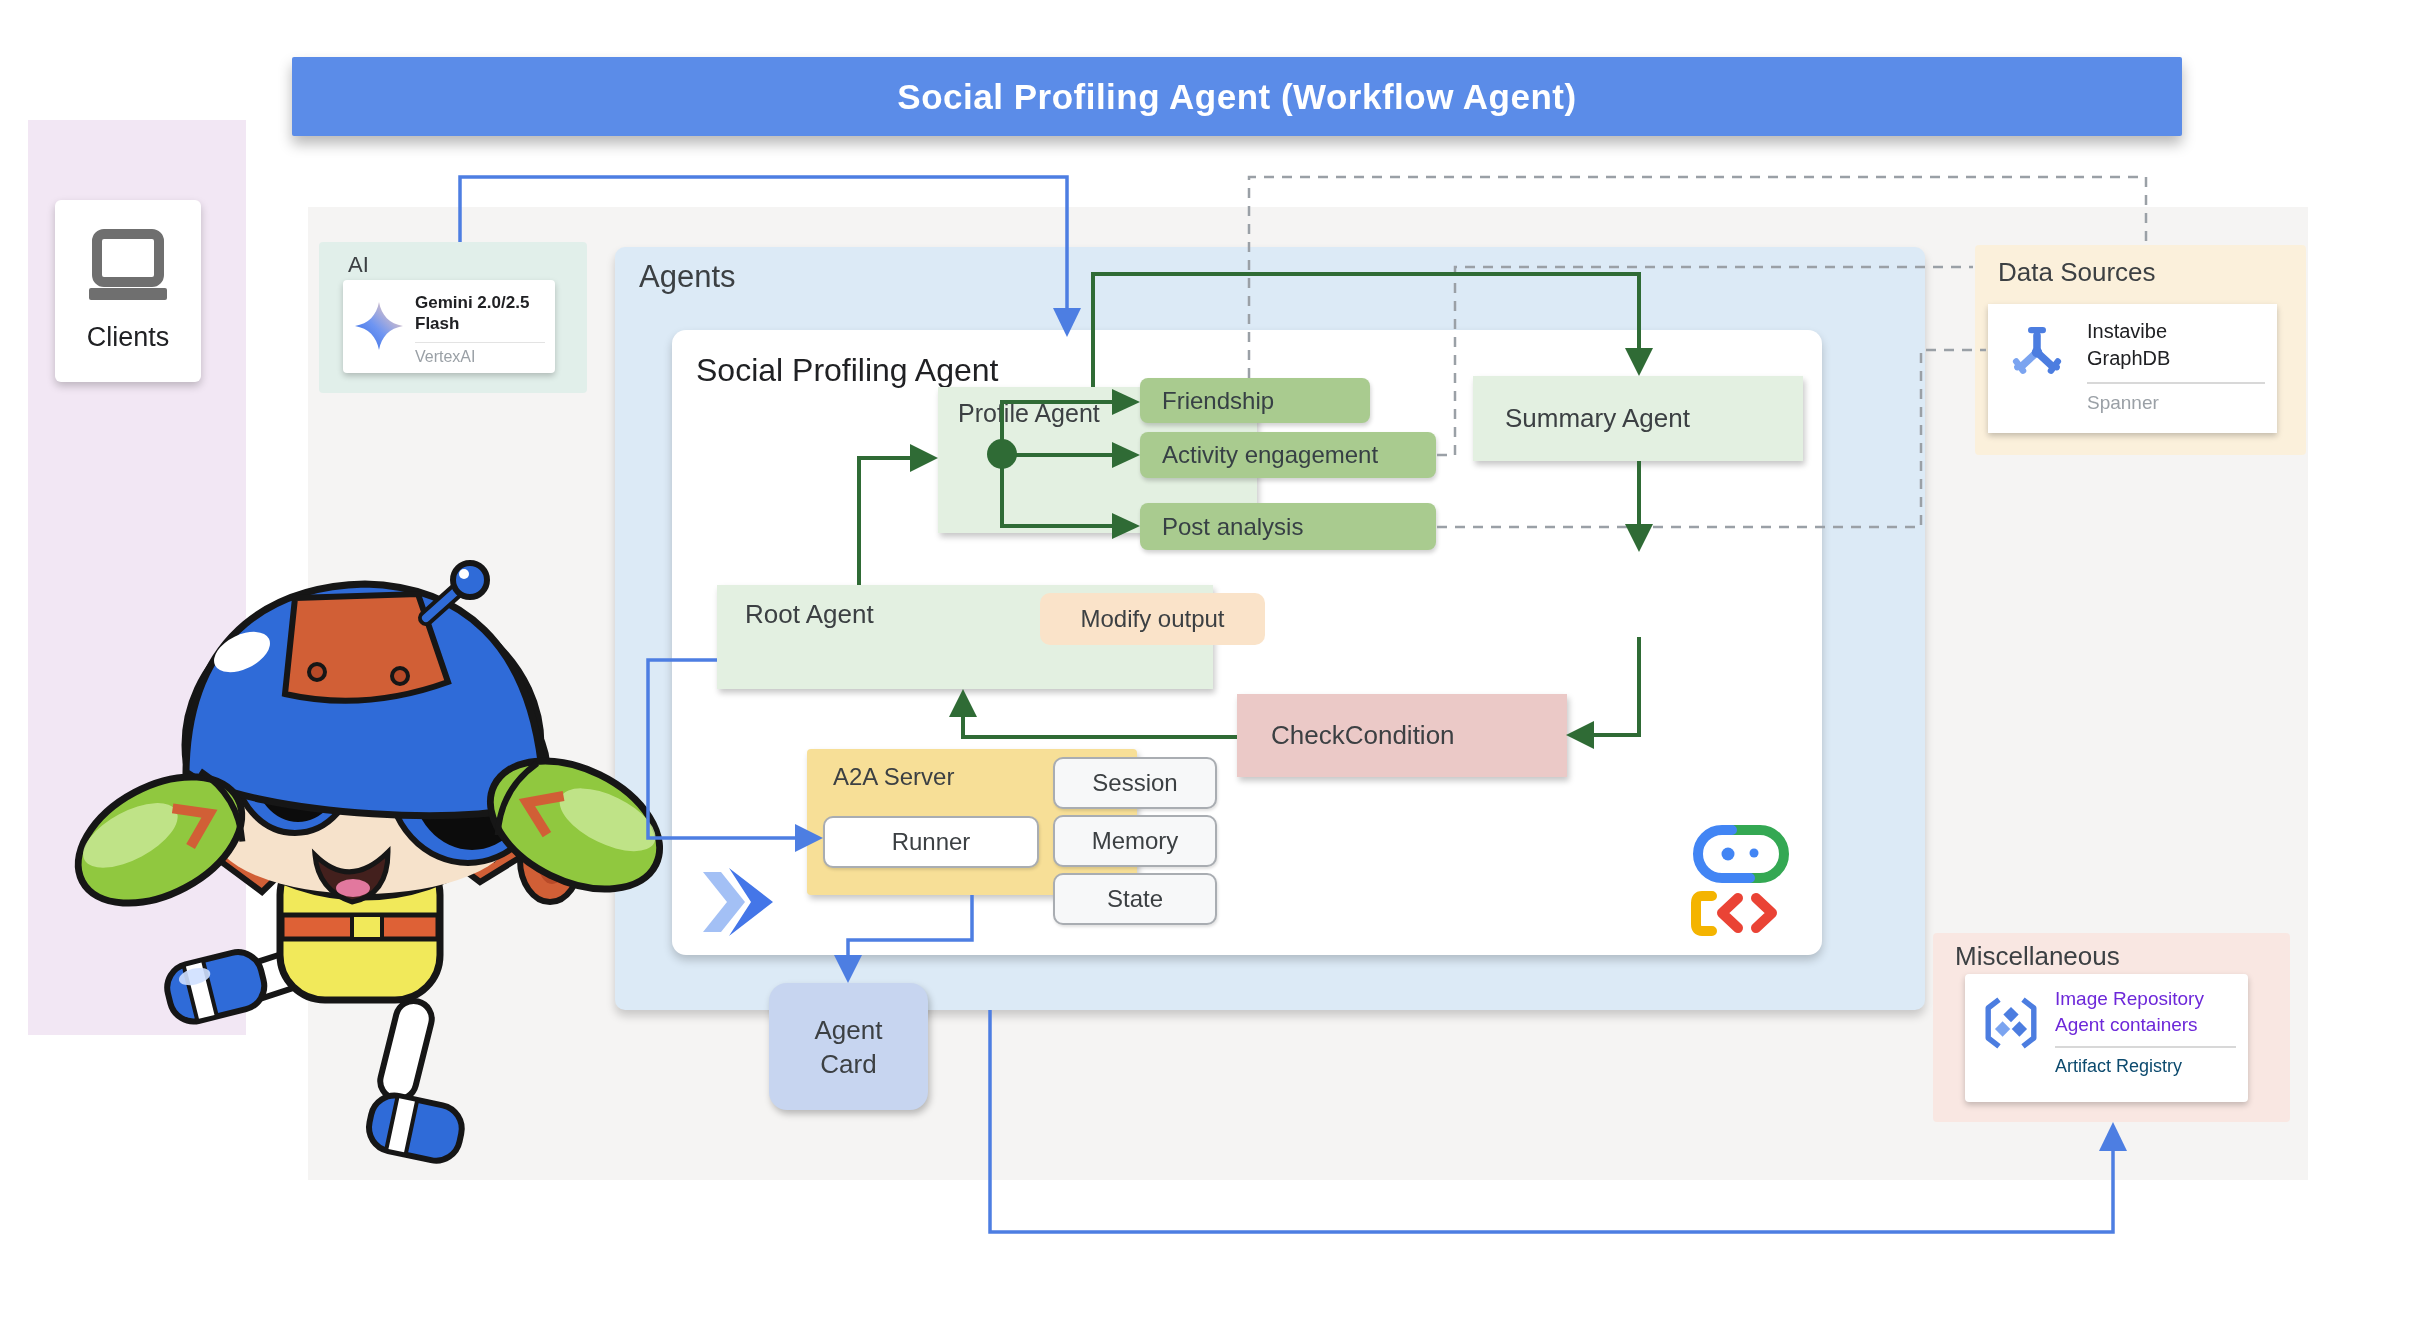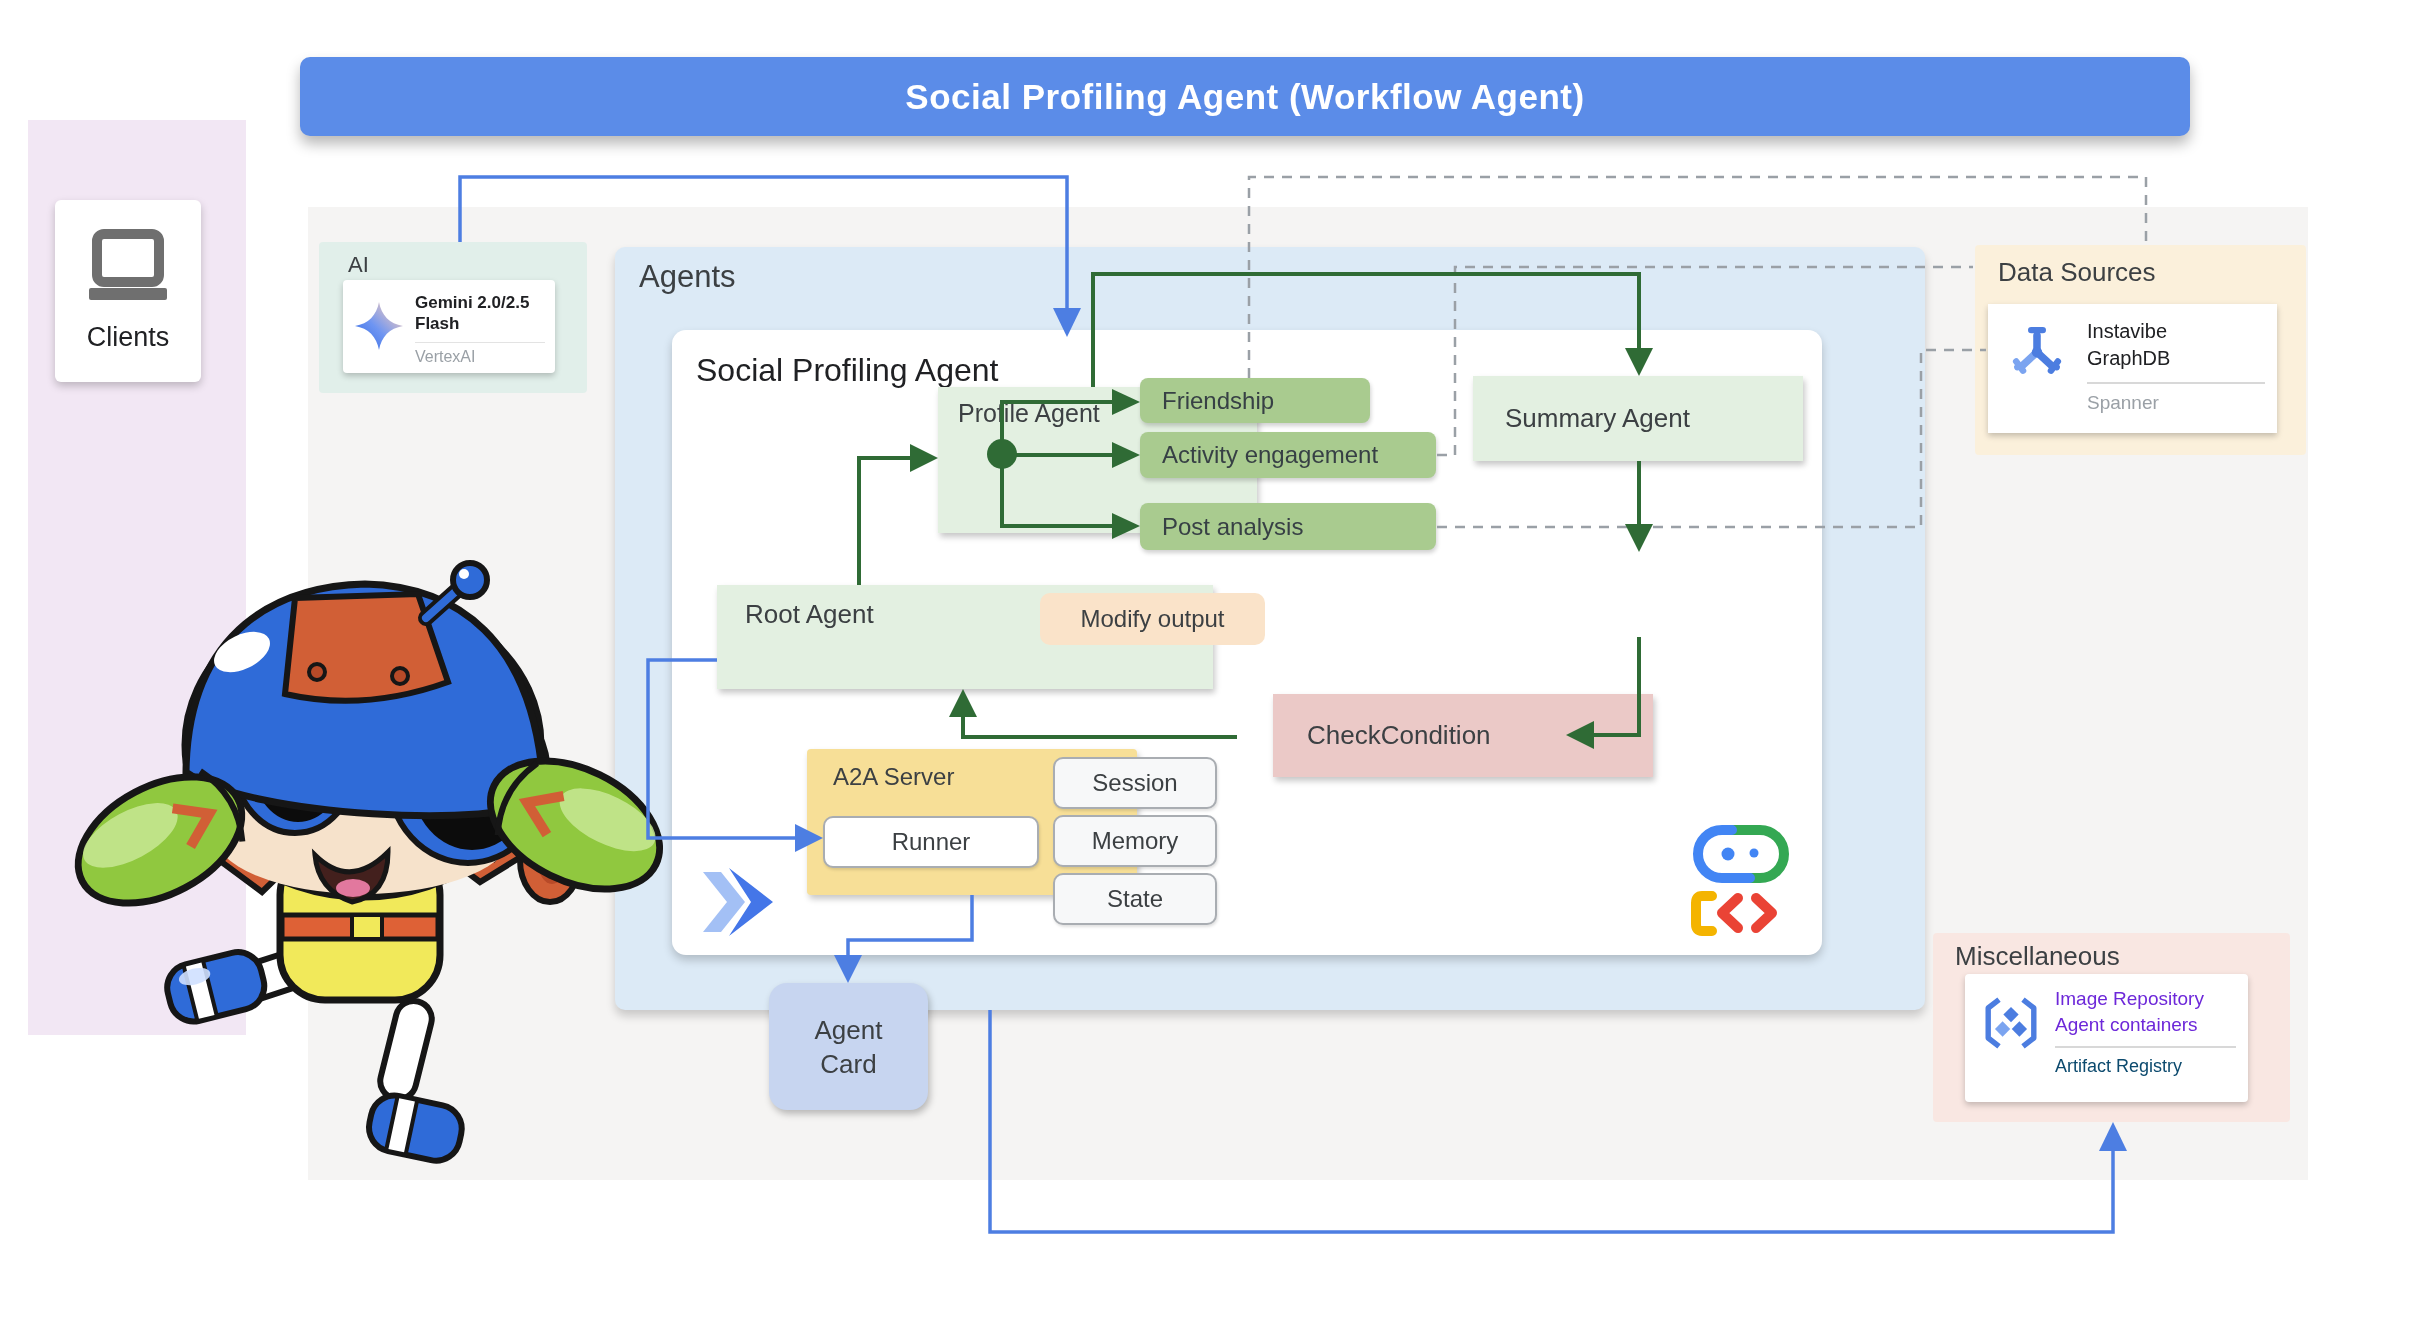--- a/index.html
+++ b/index.html
@@ -6,21 +6,21 @@
   .stage{position:relative;width:2434px;height:1334px;background:#ffffff;overflow:hidden;
          font-family:"Liberation Sans",sans-serif;color:#3c4043;}
   .abs{position:absolute;}
   .noselect{user-select:none;}
 
   
   .panel-purple{left:28px;top:120px;width:218px;height:915px;background:#f2e7f4;}
   .panel-gray{left:308px;top:207px;width:2000px;height:973px;background:#f5f4f3;}
 
   
-  .title-bar{left:300px;top:57px;width:1890px;height:79px;background:#5b8ce8;border-radius:10px;
+  .title-bar{left:292px;top:57px;width:1890px;height:79px;background:#5b8ce8;border-radius:2px;
              box-shadow:0 8px 14px rgba(0,0,0,.28);display:flex;align-items:center;justify-content:center;}
   .title-bar span{color:#ffffff;font-size:35px;font-weight:bold;letter-spacing:.5px;}
 
   
   .clients-card{left:55px;top:200px;width:146px;height:182px;background:#ffffff;border-radius:6px;
                 box-shadow:0 4px 8px rgba(0,0,0,.22);display:flex;flex-direction:column;align-items:center;}
   .clients-card .lbl{font-size:27px;color:#202124;margin-top:14px;}
 
   
   .ai-box{left:319px;top:242px;width:268px;height:151px;background:#e1efea;border-radius:4px;}
@@ -48,21 +48,21 @@
   .root-box{left:717px;top:585px;width:496px;height:104px;}
   .root-box .lbl{position:absolute;left:28px;top:14px;font-size:26px;color:#3c4043;}
 
   .chip{background:#a9cb8f;border-radius:8px;box-shadow:1px 3px 4px rgba(0,0,0,.18);
         display:flex;align-items:center;}
   .chip span{font-size:24px;color:#374045;margin-left:22px;}
   .chip-friendship{left:1140px;top:378px;width:230px;height:45px;}
   .chip-activity{left:1140px;top:432px;width:296px;height:46px;}
   .chip-post{left:1140px;top:503px;width:296px;height:47px;}
 
-  .condition-box{left:1273px;top:694px;width:380px;height:83px;background:#ebc9c7;
+  .condition-box{left:1237px;top:694px;width:330px;height:83px;background:#ebc9c7;
                  box-shadow:2px 4px 6px rgba(0,0,0,.22);display:flex;align-items:center;}
   .condition-box span{font-size:26px;color:#3c4043;margin-left:34px;}
   .modify-chip{left:1040px;top:593px;width:225px;height:52px;background:#fae3c9;border-radius:10px;
                display:flex;align-items:center;justify-content:center;}
   .modify-chip span{font-size:24px;color:#3c4043;}
 
   .a2a-box{left:807px;top:749px;width:330px;height:146px;background:#f7df97;border-radius:4px;
            box-shadow:2px 4px 6px rgba(0,0,0,.22);}
   .a2a-box .lbl{position:absolute;left:26px;top:14px;font-size:24px;color:#3c4043;}
   .mini{border:2px solid #a9adb2;border-radius:10px;background:#f7f8f9;

